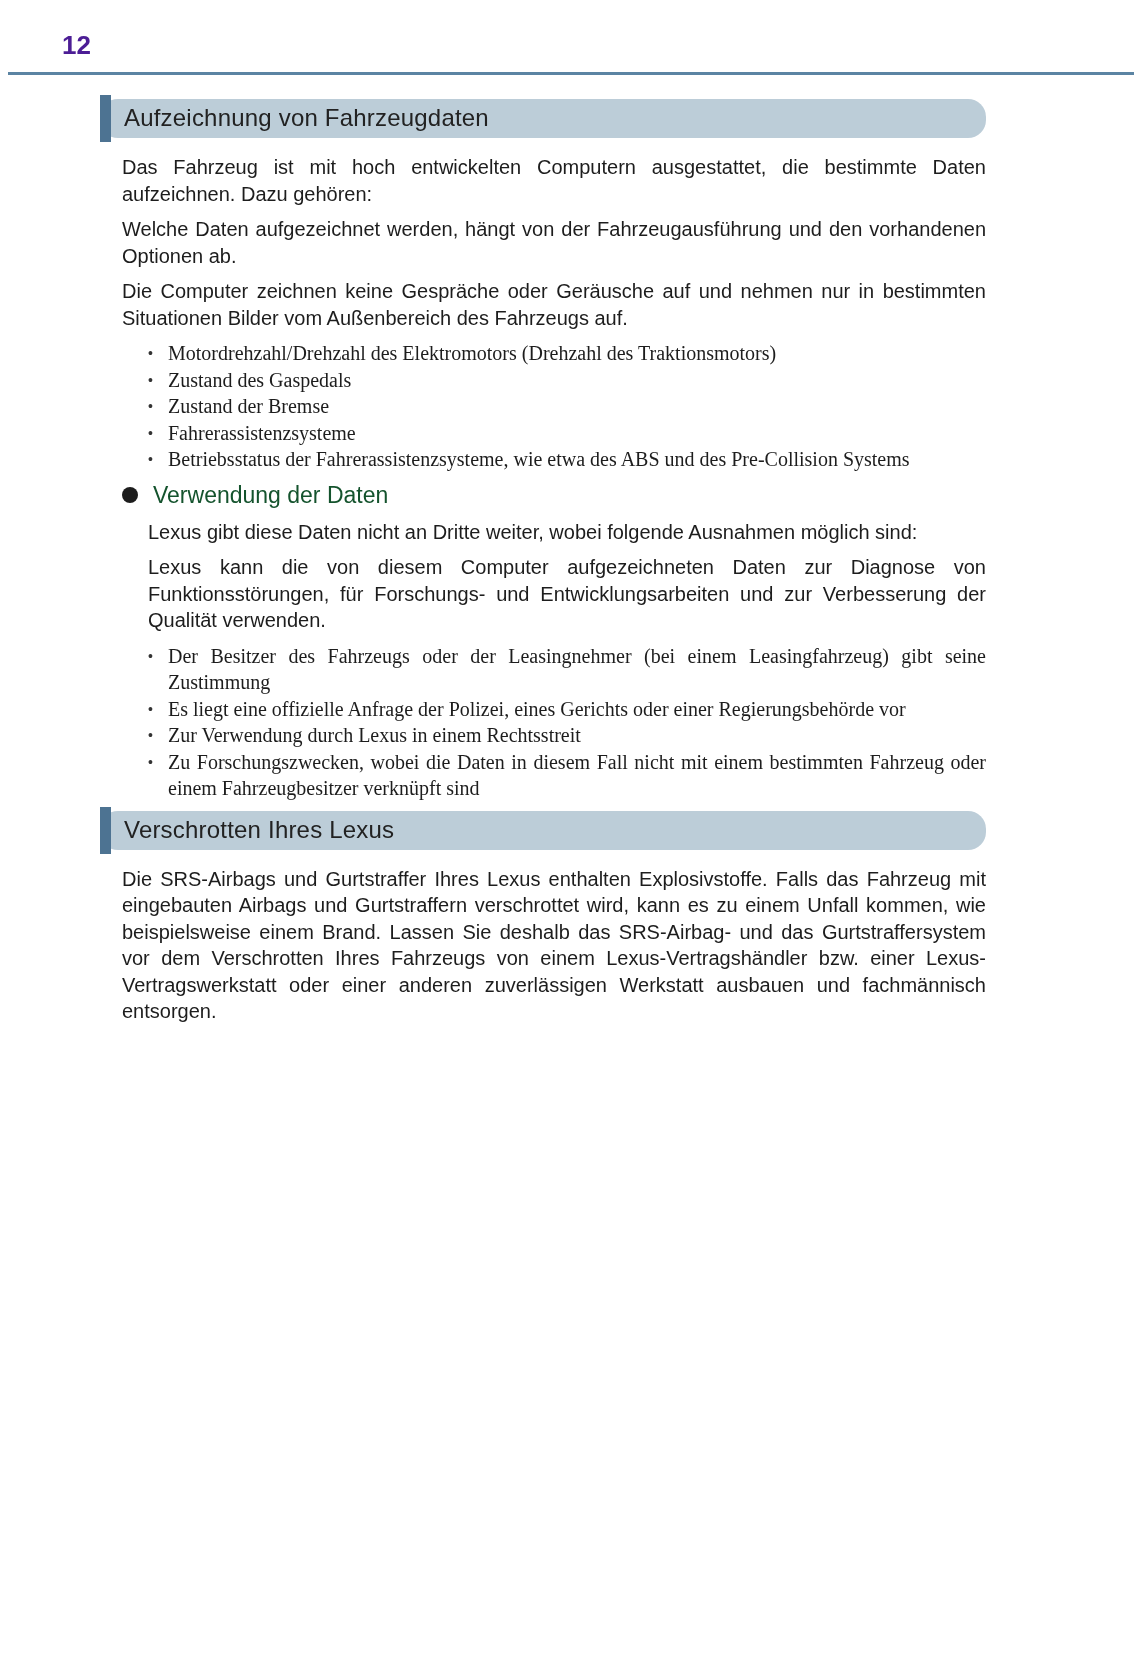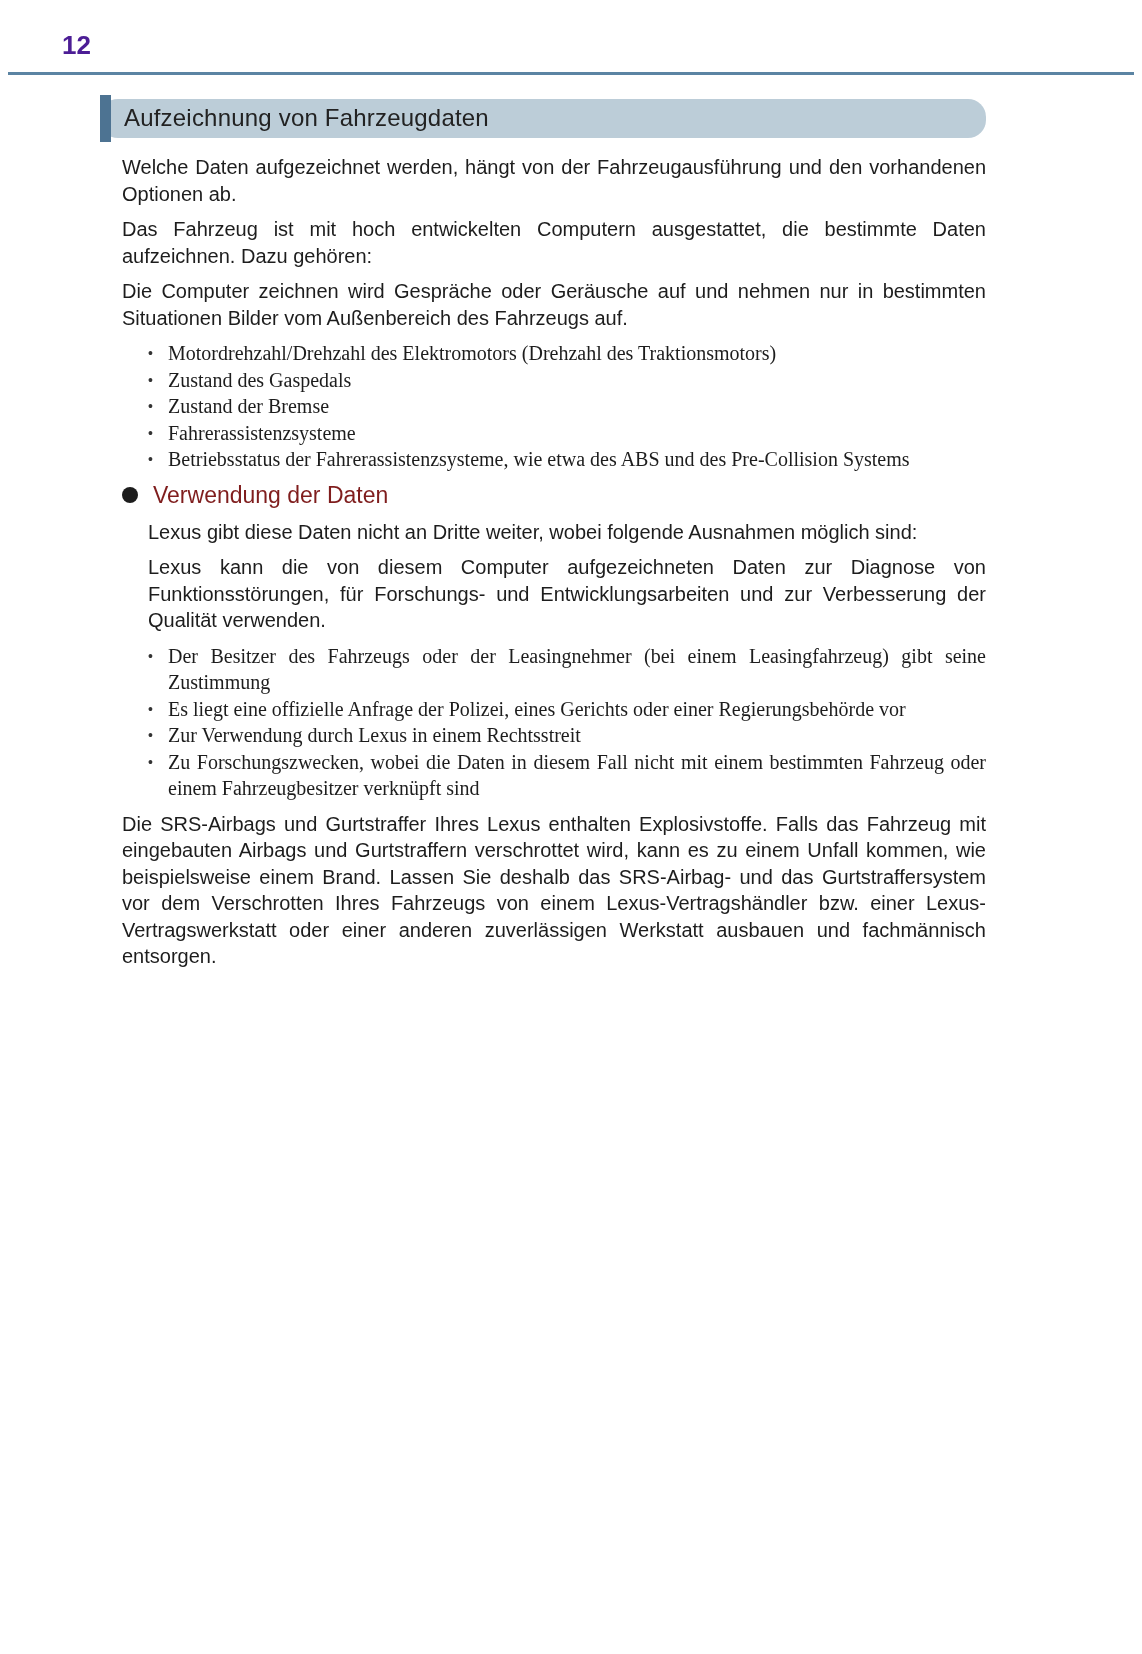--- a/index.html
+++ b/index.html
@@ -60,34 +60,34 @@
   }
   .subheading{
     display:flex;align-items:center;
     padding-left:22px;margin:8px 0 10px 0;
   }
   .subheading .circle-icon{
     width:16px;height:16px;border-radius:50%;background:#1d1d1d;
     margin-right:15px;flex:0 0 16px;
   }
   .subheading-text{
-    font-size:23px;color:#7f1d1d;
+    font-size:23px;color:#14532d;
   }
 </style>
 </head>
 <body>
 
 <div class="page-number">12</div>
 <div class="top-rule"></div>
 
 <div class="content">
     <div class="section-header"><span class="accent"></span><span class="section-header-text">Aufzeichnung von Fahrzeugdaten</span></div>
+    <p class="para">Das Fahrzeug ist mit hoch entwickelten Computern ausgestattet, die bestimmte Daten aufzeichnen. Dazu gehören:</p>
     <p class="para">Welche Daten aufgezeichnet werden, hängt von der Fahrzeugausführung und den vorhandenen Optionen ab.</p>
-    <p class="para">Das Fahrzeug ist mit hoch entwickelten Computern ausgestattet, die bestimmte Daten aufzeichnen. Dazu gehören:</p>
-    <p class="para">Die Computer zeichnen wird Gespräche oder Geräusche auf und nehmen nur in bestimmten Situationen Bilder vom Außenbereich des Fahrzeugs auf.</p>
+    <p class="para">Die Computer zeichnen keine Gespräche oder Geräusche auf und nehmen nur in bestimmten Situationen Bilder vom Außenbereich des Fahrzeugs auf.</p>
     <ul class="bullets">
       <li class="bullet-item">
         <span class="bullet-marker">•</span>
         <span class="bullet-text">Motordrehzahl/Drehzahl des Elektromotors (Drehzahl des Traktionsmotors)</span>
       </li>
       <li class="bullet-item">
         <span class="bullet-marker">•</span>
         <span class="bullet-text">Zustand des Gaspedals</span>
       </li>
       <li class="bullet-item">
@@ -120,14 +120,15 @@
       </li>
       <li class="bullet-item">
         <span class="bullet-marker">•</span>
         <span class="bullet-text">Zur Verwendung durch Lexus in einem Rechtsstreit</span>
       </li>
       <li class="bullet-item">
         <span class="bullet-marker">•</span>
         <span class="bullet-text">Zu Forschungszwecken, wobei die Daten in diesem Fall nicht mit einem bestimmten Fahrzeug oder einem Fahrzeugbesitzer verknüpft sind</span>
       </li>
     </ul>
+    <div class="section-header"><span class="accent"></span><span class="section-header-text">Verschrotten Ihres Lexus</span></div>
     <p class="para">Die SRS-Airbags und Gurtstraffer Ihres Lexus enthalten Explosivstoffe. Falls das Fahrzeug mit eingebauten Airbags und Gurtstraffern verschrottet wird, kann es zu einem Unfall kommen, wie beispielsweise einem Brand. Lassen Sie deshalb das SRS-Airbag- und das Gurtstraffersystem vor dem Verschrotten Ihres Fahrzeugs von einem Lexus-Vertragshändler bzw. einer Lexus-Vertragswerkstatt oder einer anderen zuverlässigen Werkstatt ausbauen und fachmännisch entsorgen.</p>
   </div>
 
 </body></html>

